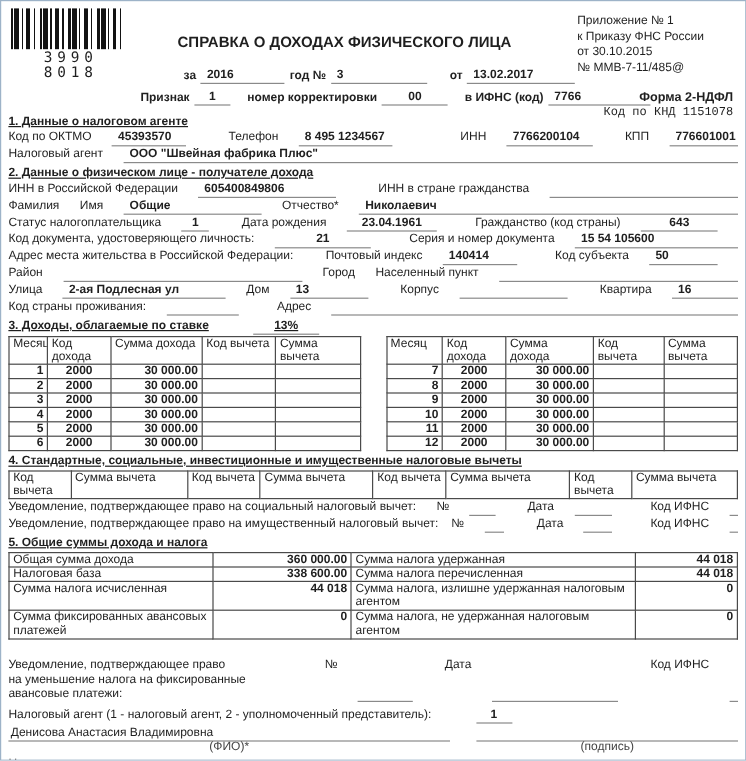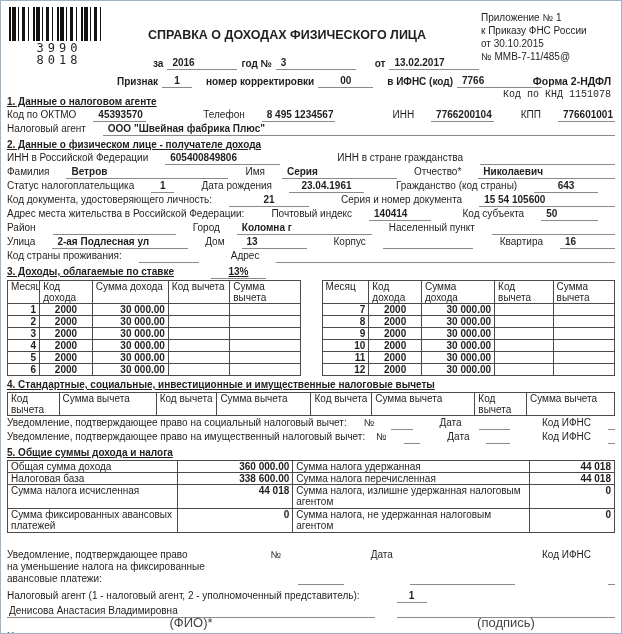--- a/index.html
+++ b/index.html
@@ -28,40 +28,40 @@
   .lb { padding-bottom:0; }
   .uv { border-bottom:1px solid #8a8a8a; font-weight:bold; min-height:13px; padding:0 2px 0 5px; display:inline-block; }
   .uvc { text-align:center; padding:0 2px; }
   .fill { flex:1 1 auto; }
   .fill2 { flex:1.7 1 auto; }
   .sp { flex:0.9 1 auto; }
   .w30{width:30px}.w55{width:55px}.w60{width:60px}.w65{width:65px}.w70{width:70px}
   .w80{width:80px}.w85{width:85px}.w90{width:90px}.w95{width:95px}.w100{width:100px}
   .w110{width:110px}.w115{width:115px}.w120{width:120px}.w130{width:130px}
   .w135{width:135px}
-  .ml10{margin-left:10px}.ml15{margin-left:15px}.ml20{margin-left:20px}.ml30{margin-left:40px}.ml40{margin-left:40px}
+  .ml10{margin-left:10px}.ml15{margin-left:15px}.ml20{margin-left:20px}.ml30{margin-left:18px}.ml40{margin-left:40px}
   .sec { font-weight:bold; margin:3px 2px 1px 2px; font-size:10px;text-decoration:underline; }
   
   table { border-collapse:collapse; table-layout:fixed; width:100%; font-size:10px; }
   td { border:1px solid #4a4a4a; padding:0 3px; vertical-align:top; line-height:11px; overflow:hidden; }
   td.hc { font-weight:normal; height:22px; }
   td.dc { height:12px; }
   .num { text-align:right; font-weight:bold; }
   .ctr { text-align:center; font-weight:bold; }
   .t3wrap { display:flex; gap:21px; margin:1px 2px; }
   .t3wrap > table { flex:1 1 50%; }
   .t4, .t5 { margin:1px 2px; width:calc(100% - 4px); }
   .t5 td { line-height:11px; }
   .t5 td.tall { height:24px;margin-left:22px; }
   
   .sigrow { display:flex; align-items:flex-start; margin:2px 2px 0 2px; }
   .sig-left { width:368px; }
   .sig-right { flex:1; margin-left:22px; }
   .uv-plain { border-bottom:1px solid #8a8a8a; min-height:13px; padding-left:2px; }
-  .cap { text-align:center; font-size:13px; color:#444; line-height:10px; }
+  .cap { text-align:center; font-size:10px; color:#444; line-height:10px; }
   .notice2 { line-height:12px; }
 </style>
 </head>
 <body>
 
 <div class="page">
 
   <div class="hdr">
     <div class="barcode-box">
       <div class="bars"></div>
@@ -112,23 +112,22 @@
 
   <div class="sec">2. Данные о физическом лице - получателе дохода</div>
   <div class="ln">
     <span class="lb">ИНН в Российской Федерации</span>
     <span class="uv w115">605400849806</span>
     <span class="lb ml30">ИНН в стране гражданства</span>
     <span class="uv fill"></span>
   </div>
   <div class="ln">
     <span class="lb">Фамилия</span>
-    <span class="uv fill2">Ветров</span>
     <span class="lb">Имя</span>
-    <span class="uv w115">Серия</span>
+    <span class="uv w115">Общие</span>
     <span class="lb">Отчество*</span>
     <span class="uv fill">Николаевич</span>
   </div>
   <div class="ln">
     <span class="lb">Статус налогоплательщика</span>
     <span class="uv w30 uvc">1</span>
     <span class="lb ml10">Дата рождения</span>
     <span class="uv w100 uvc">23.04.1961</span>
     <span class="lb ml15">Гражданство (код страны)</span>
     <span class="uv w85 uvc">643</span>
@@ -145,21 +144,20 @@
     <span class="lb ml10">Почтовый индекс</span>
     <span class="uv w65">140414</span>
     <span class="lb ml15">Код субъекта</span>
     <span class="uv w60">50</span>
     <span class="sp"></span>
   </div>
   <div class="ln">
     <span class="lb">Район</span>
     <span class="uv fill"></span>
     <span class="lb">Город</span>
-    <span class="uv w135">Коломна г</span>
     <span class="lb">Населенный пункт</span>
     <span class="uv fill"></span>
   </div>
   <div class="ln">
     <span class="lb">Улица</span>
     <span class="uv fill2">2-ая Подлесная ул</span>
     <span class="lb">Дом</span>
     <span class="uv w65">13</span>
     <span class="lb ml10">Корпус</span>
     <span class="uv w90"></span>

